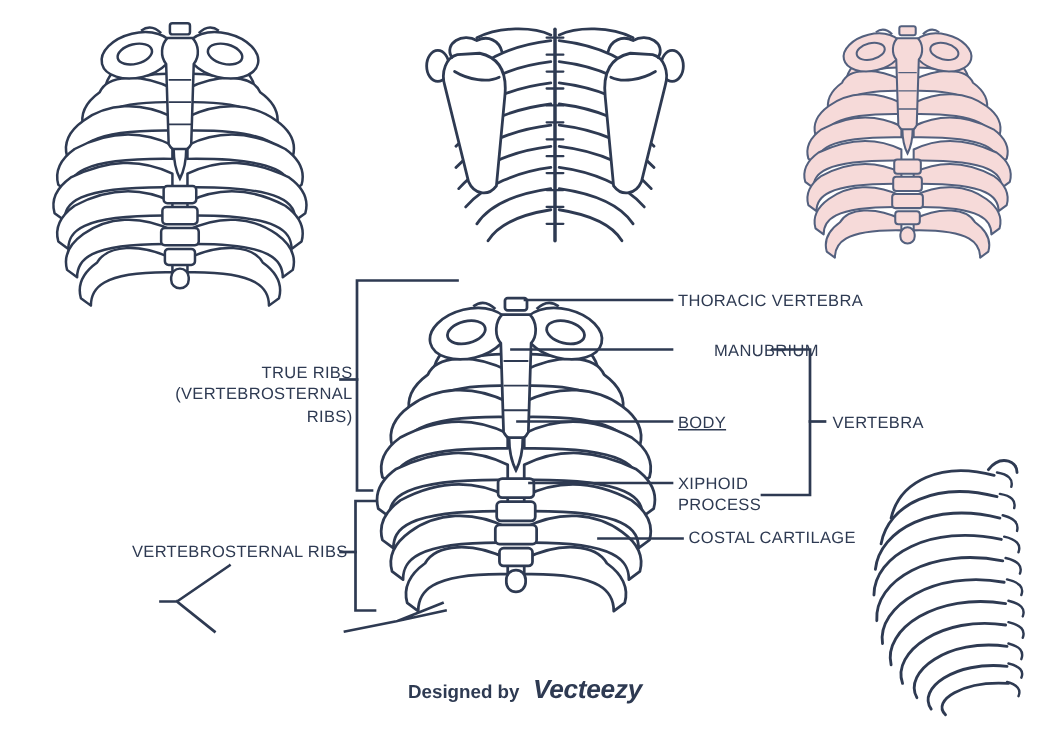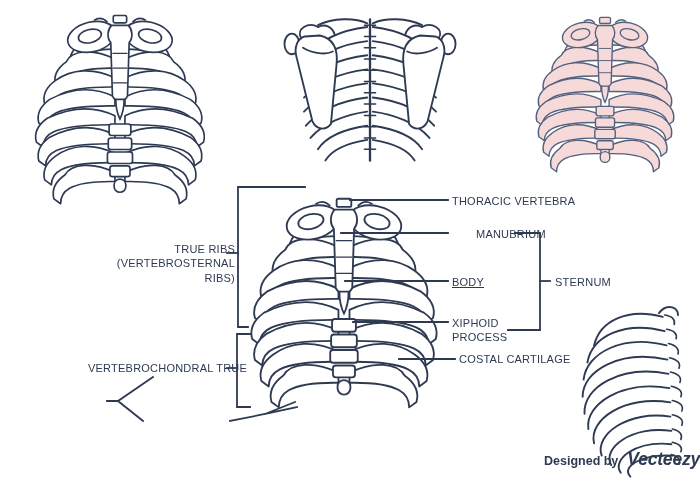--- a/index.html
+++ b/index.html
@@ -16,21 +16,21 @@
   .lbl {
     position:absolute;
     font: 400 11px/1.3 "Liberation Sans", sans-serif;
     color: var(--line, #2E3A52);
     letter-spacing: .02em;
     white-space: pre-line;
   }
   .lbl.centered { text-align:right; }
   .credit {
     position:absolute; left:0; right:0; top:449px;
-    display:flex; justify-content:flex-end; align-items:baseline; gap:9px;
+    display:flex; justify-content:center; align-items:baseline; gap:9px;
   }
   .credit .by {
     font: 700 12.5px "Liberation Sans", sans-serif;
     color: var(--line, #2E3A52);
   }
   .credit .brand {
     font: italic 800 17.5px "Liberation Sans", sans-serif;
     color: var(--line, #2E3A52);
     letter-spacing: -0.2px;
   }
@@ -141,26 +141,26 @@
       <path d="M250,334H237V407H250"></path>
       <path d="M227,368H237"></path>
       <path d="M107,401H118L153,377M118,401L143,421"></path>
       <path d="M230,421L265,414L295,402M265,414L297,407"></path>
     </g>
   </svg>
 
   <div class="lbl" style="left:452px; top:194px;">THORACIC VERTEBRA</div>
   <div class="lbl" style="left:428px; top:227px;margin-left:48px;">MANUBRIUM</div>
   <div class="lbl" style="left:452px; top:275px;text-decoration:underline;">BODY</div>
-  <div class="lbl" style="left:555px; top:275px;">STERNUM</div>
+  <div class="lbl" style="left:555px; top:275px;">VERTEBRA</div>
   <div class="lbl" style="left:452px; top:316px;">XIPHOID
 PROCESS</div>
   <div class="lbl" style="left:459px; top:352px;">COSTAL CARTILAGE</div>
   <div class="lbl centered" style="left:85px; top:242px; width:150px;">TRUE RIBS
 (VERTEBROSTERNAL RIBS)</div>
-  <div class="lbl" style="left:88px; top:361px;">VERTEBROCHONDRAL TRUE</div>
+  <div class="lbl" style="left:88px; top:361px;">VERTEBROSTERNAL RIBS</div>
 
   <div class="credit">
     <span class="by">Designed by</span>
     <span class="brand">Vecteezy</span>
   </div>
 
 </div>
 
 </body></html>

